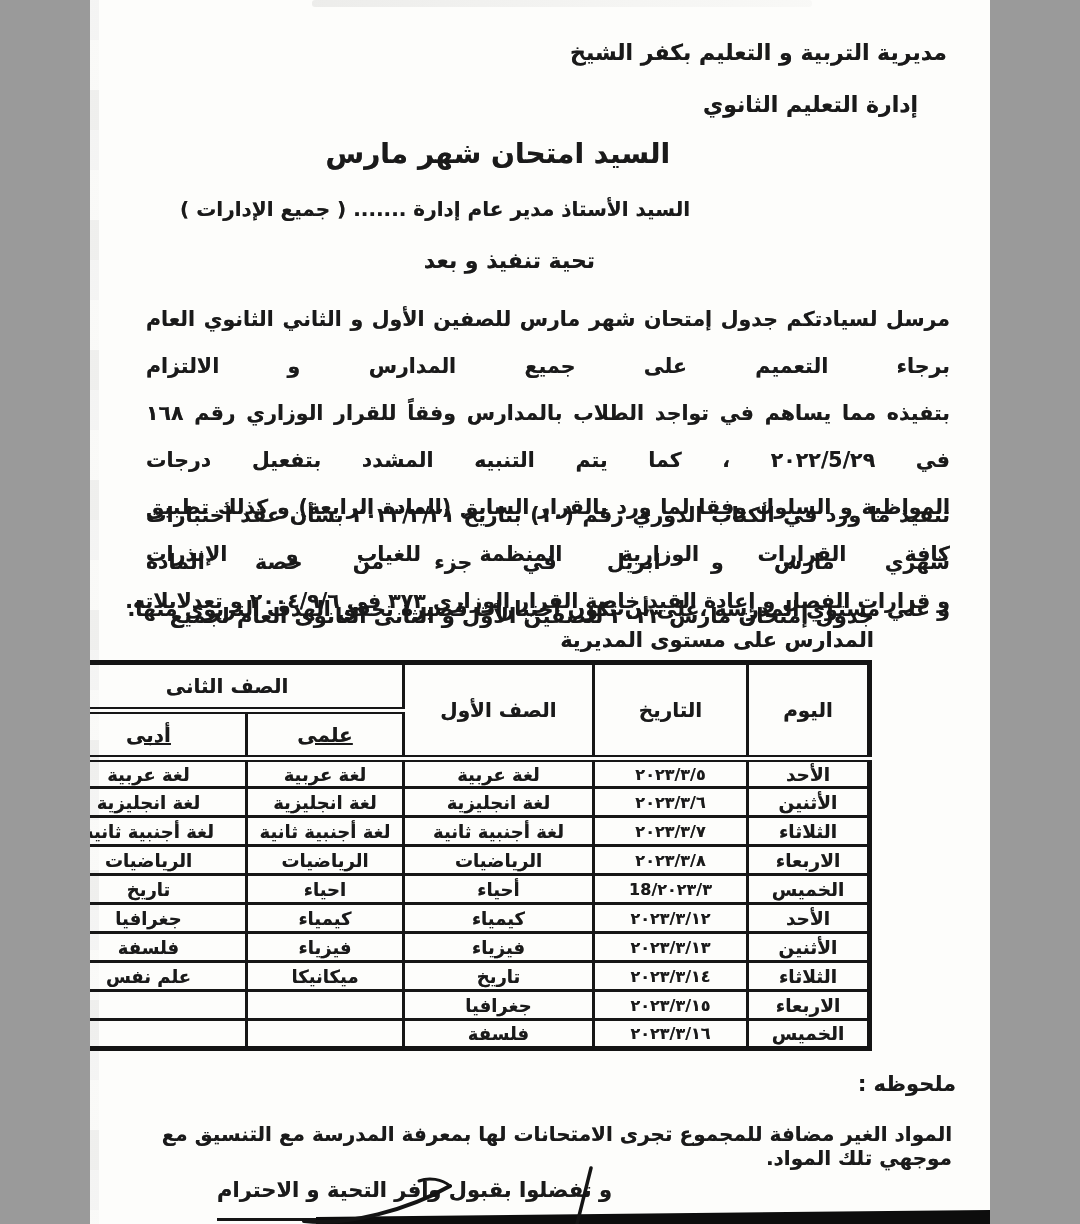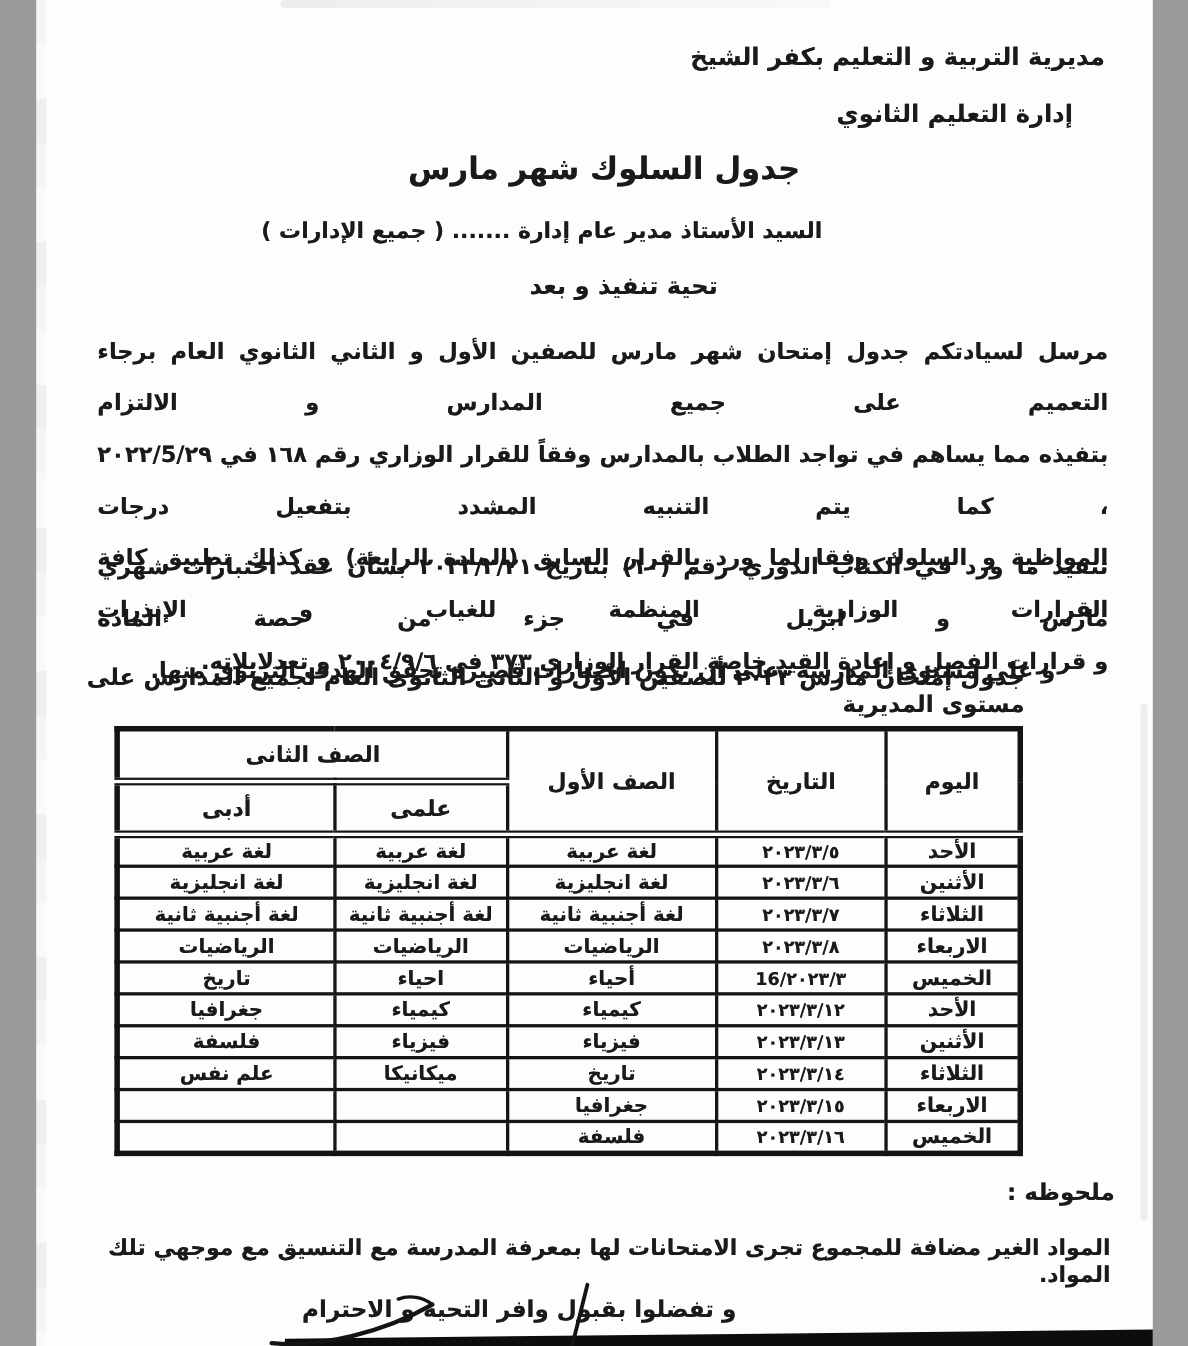--- a/index.html
+++ b/index.html
@@ -1,21 +1,21 @@
 <!DOCTYPE html>
 <html lang="ar"><head>
 <meta charset="utf-8">
 <style>
   * { margin:0; padding:0; box-sizing:border-box; }
   html,body { background:#9a9a9a; }
   body { font-family:"DejaVu Sans", sans-serif; }
 
   .page {
     position:relative;
-    width:1015px; height:1224px;
+    width:900px; height:1224px;
     margin:0 auto;
     background:#fdfdfb;
     overflow:hidden;
     direction:rtl;
     color:#1a1a1a;
   }
 
   .ink { color:#1a1a1a; font-weight:bold; text-shadow:0 0 .6px rgba(10,10,10,.55); }
   .abs { position:absolute; }
 
@@ -60,21 +60,21 @@
   }
   .exam-table th, .exam-table td {
     border:3px solid #161616;
     text-align:center; vertical-align:middle;
     overflow:hidden;
     font-weight:bold;
     text-shadow:0 0 .6px rgba(10,10,10,.5);
   }
   .exam-table thead th { font-size:20px; }
   .exam-table thead tr:first-child th { height:48px; }
-  .exam-table thead tr:last-child  th { height:48px; }
+  .exam-table thead tr:last-child  th { height:48px;text-decoration:underline; }
   .exam-table thead th.dbl { border-bottom:7px double #161616; }
   .exam-table tbody td { height:29px; font-size:18px; padding:0 2px; }
   .exam-table td.c-date { font-size:16px; letter-spacing:.5px; }
   .exam-table td.c-day  { font-size:18.5px; }
 
   .note-label { top:1072px; right:34px;  font-size:21px; }
   .note-text  { top:1122px; right:38px;  font-size:20px; }
 
   .closing {
     top:1178px; right:378px; font-size:21px;
@@ -88,21 +88,21 @@
 
 <div class="page">
 
   <div class="abs edge-left"></div>
   <div class="abs edge-top"></div>
   <div class="abs edge-right-shadow"></div>
 
   <div class="abs ink hdr1">مديرية التربية و التعليم بكفر الشيخ</div>
   <div class="abs ink hdr2">إدارة التعليم الثانوي</div>
 
-  <div class="abs ink title">جدول السلوك شهر مارس</div>
+  <div class="abs ink title">السيد امتحان شهر مارس</div>
   <div class="abs ink addressee">السيد الأستاذ مدير عام إدارة ....... ( جميع الإدارات )</div>
   <div class="abs ink greeting">تحية تنفيذ و بعد</div>
 
   <div class="abs para1">
     <div class="ink pline just">مرسل لسيادتكم جدول إمتحان شهر مارس للصفين الأول و الثاني الثانوي العام برجاء التعميم على جميع المدارس و الالتزام</div>
     <div class="ink pline just">بتفيذه مما يساهم في تواجد الطلاب بالمدارس وفقاً للقرار الوزاري رقم ١٦٨ في ٢٠٢٢/5/٢٩ ، كما يتم التنبيه المشدد بتفعيل درجات</div>
     <div class="ink pline just">المواظبة و السلوك وفقا لما ورد بالقرار السابق (المادة الرابعة) و كذلك تطبيق كافة القرارات الوزارية المنظمة للغياب و الإنذرات</div>
     <div class="ink pline">و قرارات الفصل و إعادة القيد  خاصة القرار الوزاري ٣٧٣ في ٢٠٠٤/٩/٦ و تعدلايلاته.</div>
   </div>
 
@@ -157,21 +157,21 @@
         </tr>
         <tr>
           <td class="c-day">الاربعاء</td>
           <td class="c-date">٢٠٢٣/٣/٨</td>
           <td class="c-grade1">الرياضيات</td>
           <td class="c-science">الرياضيات</td>
           <td class="c-arts">الرياضيات</td>
         </tr>
         <tr>
           <td class="c-day">الخميس</td>
-          <td class="c-date">٢٠٢٣/٣/16</td>
+          <td class="c-date">٢٠٢٣/٣/18</td>
           <td class="c-grade1">أحياء</td>
           <td class="c-science">احياء</td>
           <td class="c-arts">تاريخ</td>
         </tr>
         <tr>
           <td class="c-day">الأحد</td>
           <td class="c-date">٢٠٢٣/٣/١٢</td>
           <td class="c-grade1">كيمياء</td>
           <td class="c-science">كيمياء</td>
           <td class="c-arts">جغرافيا</td>

